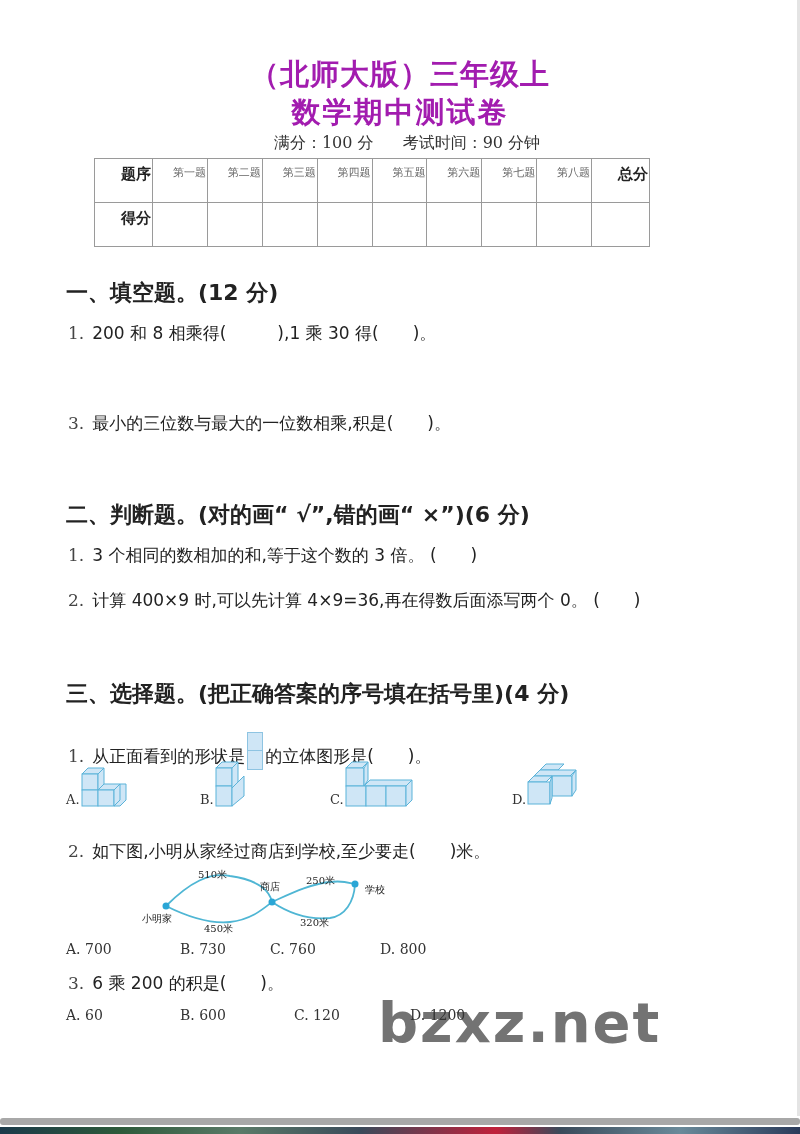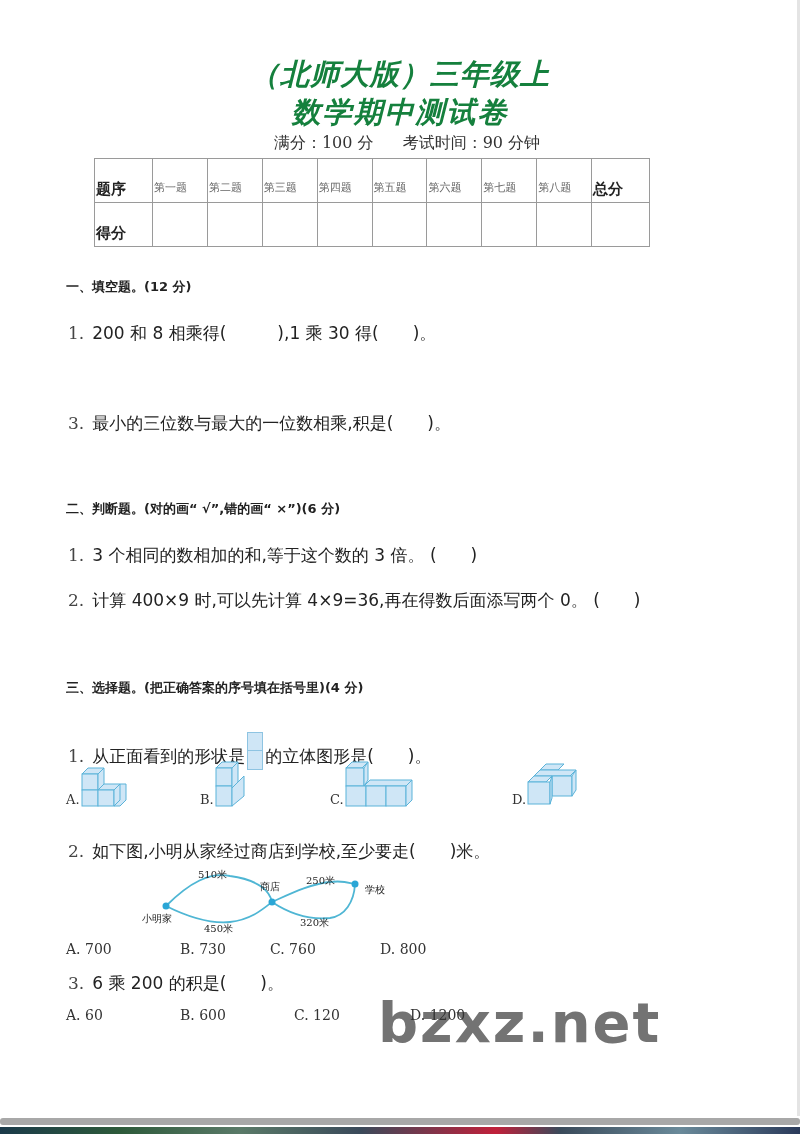--- a/index.html
+++ b/index.html
@@ -12,38 +12,38 @@
   .page { position: absolute; left: 0; top: 0; width: 784px; height: 1112px; background: #fff; }
   .right-edge { position: absolute; left: 797px; top: 0; width: 3px; height: 1116px; background: #e4e4e4; }
   .hscroll { position: absolute; left: 0; top: 1118px; width: 800px; height: 7px; background: #a8a8a8; border-radius: 3px; }
   .desktop-strip {
     position: absolute; left: 0; top: 1127px; width: 800px; height: 7px;
     background: linear-gradient(90deg, #1b3a4a 0%, #2d5a3a 15%, #5a7a68 30%, #3a4a5a 45%, #c0203a 62%, #3a4a5a 70%, #6a8a9a 85%, #2a3a5a 100%);
   }
 
   .title1, .title2 {
     position: absolute; left: 0; width: 800px; text-align: center;
-    font-family: "DejaVu Sans", "Liberation Sans", sans-serif; font-weight: bold; color: #15803d; font-style: italic;
+    font-family: "DejaVu Sans", "Liberation Sans", sans-serif; font-weight: bold; color: #a21caf;
   }
   .title1 { top: 55px; font-size: 29px; letter-spacing: 1px; }
   .title2 { top: 93px; font-size: 29px; letter-spacing: 2px; }
   .meta { position: absolute; top: 133px; left: 7px; width: 800px; text-align: center; font-size: 16px; color: #333; }
   .meta span { margin: 0 12px; }
 
   table.score {
     position: absolute; left: 94px; top: 158px; border-collapse: collapse;
     width: 556px; height: 88px;
   }
-  table.score td { border: 1px solid #9a9a9a; vertical-align: top; text-align: left; padding-top: 21px; font-size: 11px; color: #666; }
+  table.score td { border: 1px solid #9a9a9a; vertical-align: top; text-align: right; padding-top: 6px; font-size: 11px; color: #666; }
   table.score td.bold { font-family: "DejaVu Sans", "Liberation Sans", sans-serif; font-weight: bold; font-size: 15px; color: #222; }
   table.score tr { height: 44px; }
 
   .section {
     position: absolute; left: 66px; font-family: "DejaVu Sans", "Liberation Sans", sans-serif;
-    font-weight: bold; font-size: 13px; color: #222; white-space: nowrap;
+    font-weight: bold; font-size: 22px; color: #222; white-space: nowrap;
   }
   .q {
     position: absolute; left: 68px; font-size: 17px; color: #222; white-space: nowrap;
     font-family: "DejaVu Sans", "Liberation Sans", sans-serif;
   }
   .q .num { font-family: "DejaVu Serif", serif; color: #444; margin-right: 8px; }
   .opt { position: absolute; font-size: 14px; color: #333; white-space: nowrap; font-family: "DejaVu Serif", serif; }
 
   .front-shape {
     display: inline-block; width: 16px; height: 38px; vertical-align: -8px;

